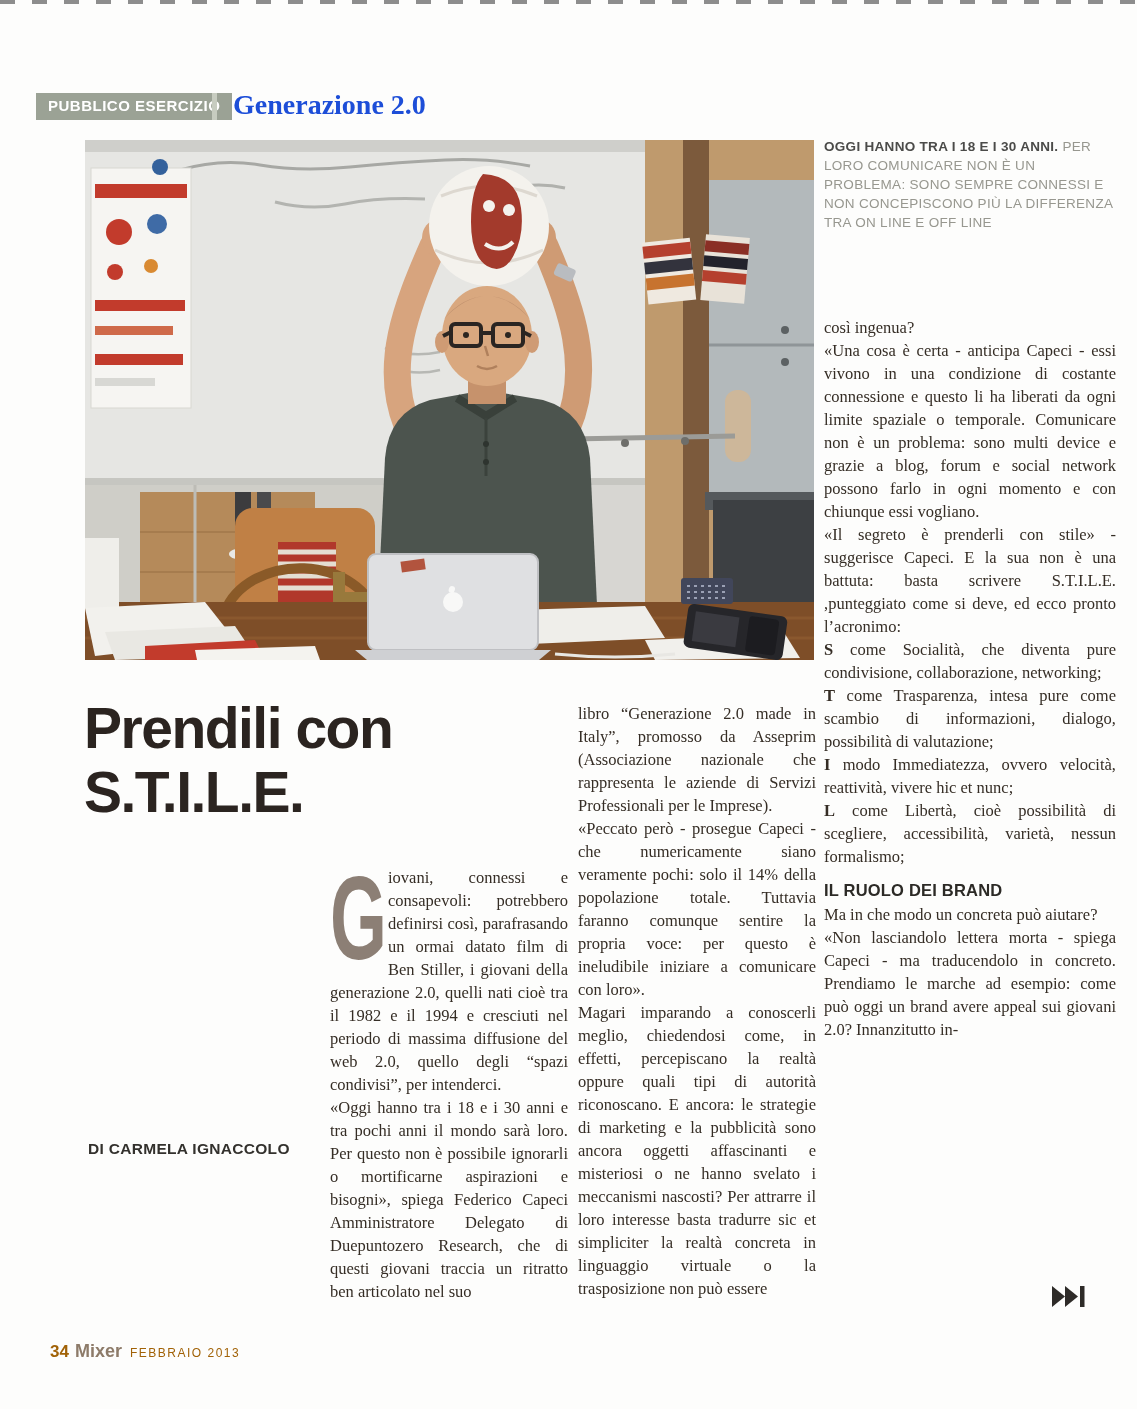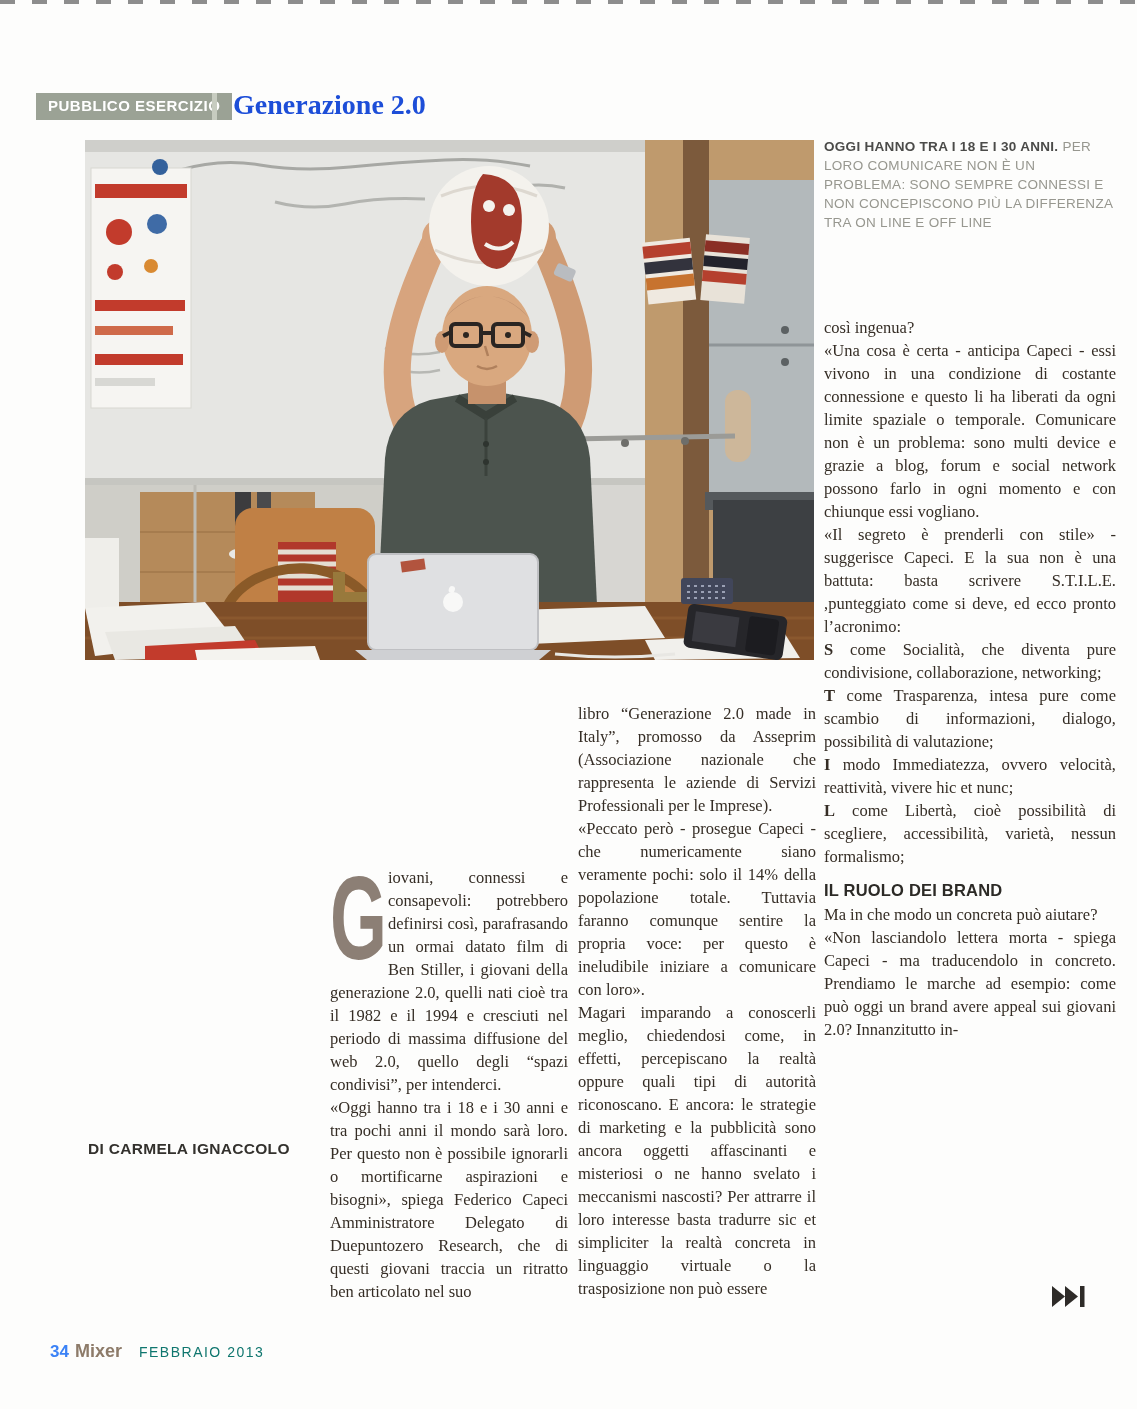--- a/index.html
+++ b/index.html
@@ -37,23 +37,23 @@
   .col4{left:824px;top:316px;width:292px;}
   .dropcap{float:left;width:58px;height:112px;overflow:visible;
         font:bold 118px/104px "Liberation Sans",sans-serif;color:#8c7f75;
         transform:scaleX(.62);transform-origin:0 0;}
   .acronym b{font-family:"Liberation Serif",serif;}
   .subhead{font:bold 16.5px/20px "Liberation Sans",sans-serif;color:#2c2a26;
         margin:12px 0 3px 0 !important;text-align:left;letter-spacing:.2px;}
   
   .footer{position:absolute;left:50px;top:1341px;white-space:nowrap;
         font-family:"Liberation Sans",sans-serif;}
-  .page-num{font-weight:bold;font-size:17px;color:#3b82f6;margin-right:6px;}
-  .brand{font-weight:bold;font-size:18px;color:#8d7b69;margin-right:17px;}
-  .issue{font-size:14px;color:#0f766e;letter-spacing:1.5px;}
+  .page-num{font-weight:bold;font-size:17px;color:#a16207;margin-right:6px;}
+  .brand{font-weight:bold;font-size:18px;color:#8d7b69;margin-right:8px;}
+  .issue{font-size:12px;color:#a16207;letter-spacing:1.5px;}
   .skip-icon{position:absolute;left:1052px;top:1286px;width:34px;height:21px;}
 </style>
 </head>
 <body>
 
 <div class="page">
   <div class="perforation"></div>
 
   <div class="kicker">PUBBLICO ESERCIZIO</div>
   <div class="kicker-sep"></div>
@@ -186,20 +186,21 @@
       <rect x="283" y="414" width="170" height="96" rx="8" fill="#dfe0e2" stroke="#bfc0c3" stroke-width="2"></rect>
       <rect x="316" y="420" width="24" height="11" fill="#b2543e" transform="rotate(-8 328 425)"></rect>
       <circle cx="368" cy="462" r="10" fill="#f8f8f7"></circle>
       <rect x="364" y="446" width="6" height="7" rx="3" fill="#f8f8f7" transform="rotate(20 367 449)"></rect>
       <path d="M270,510 h196 l-12,10 h-172 z" fill="#cfd0d3"></path>
     </svg>
   </div>
 
   <div class="photo-caption"><span class="cap-lead">OGGI HANNO TRA I 18 E I 30 ANNI.</span><span class="cap-rest"> PER LORO COMUNICARE NON È UN PROBLEMA: SONO SEMPRE CONNESSI E NON CONCEPISCONO PIÙ LA DIFFERENZA TRA ON LINE E OFF LINE</span></div>
 
+  <h1 class="headline"><span>Prendili con</span><br><span>S.T.I.L.E.</span></h1>
 
   <div class="byline">DI CARMELA IGNACCOLO</div>
 
   <div class="col col2">
     <p><span class="dropcap">G</span><span>iovani, connessi e consapevoli: potrebbero definirsi così, parafrasando un ormai datato film di Ben Stiller, i giovani della generazione 2.0, quelli nati cioè tra il 1982 e il 1994 e cresciuti nel periodo di massima diffusione del web 2.0, quello degli “spazi condivisi”, per intenderci.</span></p>
     <p>«Oggi hanno tra i 18 e i 30 anni e tra pochi anni il mondo sarà loro. Per questo non è possibile ignorarli o mortificarne aspirazioni e bisogni», spiega Federico Capeci Amministratore Delegato di Duepuntozero Research, che di questi giovani traccia un ritratto ben articolato nel suo</p>
   </div>
 
   <div class="col col3">
     <p>libro “Generazione 2.0 made in Italy”, promosso da Asseprim (Associazione nazionale che rappresenta le aziende di Servizi Professionali per le Imprese).</p>

